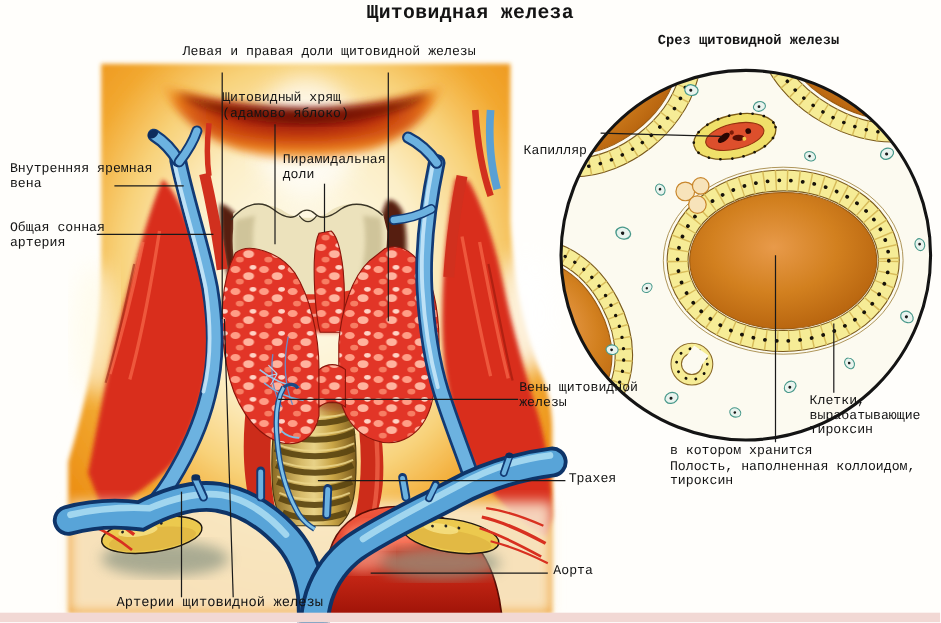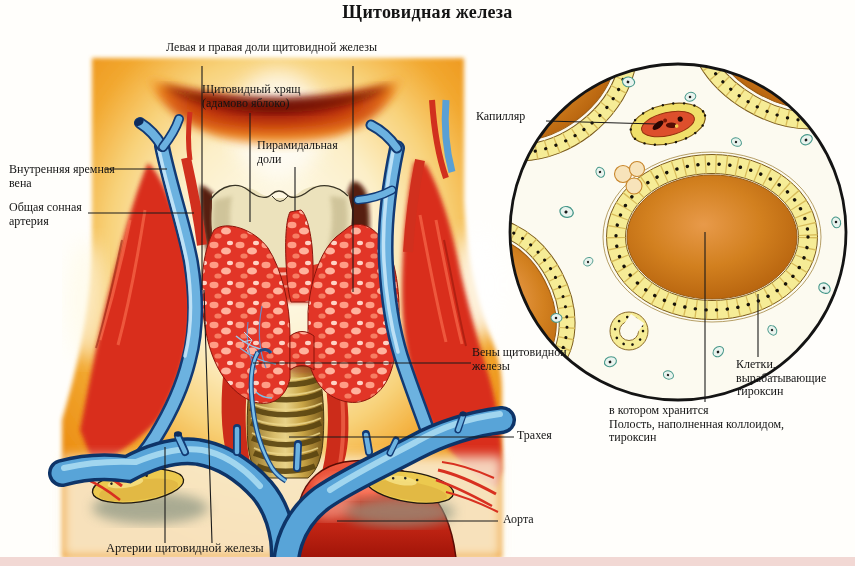--- a/index.html
+++ b/index.html
@@ -1,17 +1,17 @@
 <!DOCTYPE html>
 <html><head>
 <meta charset="utf-8">
 <style>
   html,body{margin:0;padding:0;background:#ffffff;}
   .stage{position:relative;width:855px;height:566px;background:#fffefb;overflow:hidden;
-         font-family:Liberation Serif, serif;color:#141414;}
+         font-family:Liberation Mono, monospace;color:#141414;}
   .art{position:absolute;left:0;top:0;}
   .lbl{position:absolute;font-size:12px;line-height:13.5px;color:#141414;white-space:nowrap;}
   .lbl span{display:block;}
   .page-title{position:absolute;left:0;top:2px;width:855px;text-align:center;
               font-size:18px;font-weight:bold;letter-spacing:.3px;}
   .micro-title{font-weight:bold;font-size:12.5px;}
   .arteries-lbl{font-size:12.5px;}
 </style>
 </head>
 <body>
@@ -361,21 +361,21 @@
   <span>Щитовидный хрящ</span>
   <span>(адамово яблоко)</span>
 </div>
 <div class="lbl" style="left:166px;top:41px">
   <span>Левая и правая доли щитовидной железы</span>
 </div>
 <div class="lbl" style="left:257px;top:139px">
   <span>Пирамидальная</span>
   <span>доли</span>
 </div>
-<div class="lbl" style="left:9px;top:163px">
+<div class="lbl" style="left:9px;top:147px">
   <span>Внутренняя яремная</span>
   <span>вена</span>
 </div>
 <div class="lbl" style="left:472px;top:346px">
   <span>Вены щитовидной</span>
   <span>железы</span>
 </div>
 <div class="lbl" style="left:9px;top:201px">
   <span>Общая сонная</span>
   <span>артерия</span>
@@ -383,21 +383,24 @@
 <div class="lbl" style="left:517px;top:429px">
   <span>Трахея</span>
 </div>
 <div class="lbl" style="left:503px;top:513px">
   <span>Аорта</span>
 </div>
 <div class="lbl arteries-lbl" style="left:106px;top:542px">
   <span>Артерии щитовидной железы</span>
 </div>
 
-<div class="lbl" style="left:476px;top:110px">
+<div class="lbl micro-title" style="left:598px;top:31px">
+  <span>Срез щитовидной железы</span>
+</div>
+<div class="lbl" style="left:476px;top:131px">
   <span>Капилляр</span>
 </div>
 <div class="lbl" style="left:736px;top:358px">
   <span>Клетки,</span>
   <span>вырабатывающие</span>
   <span>тироксин</span>
 </div>
 <div class="lbl" style="left:609px;top:404px">
   <span>в котором хранится</span>
   <span>Полость, наполненная коллоидом,</span>

